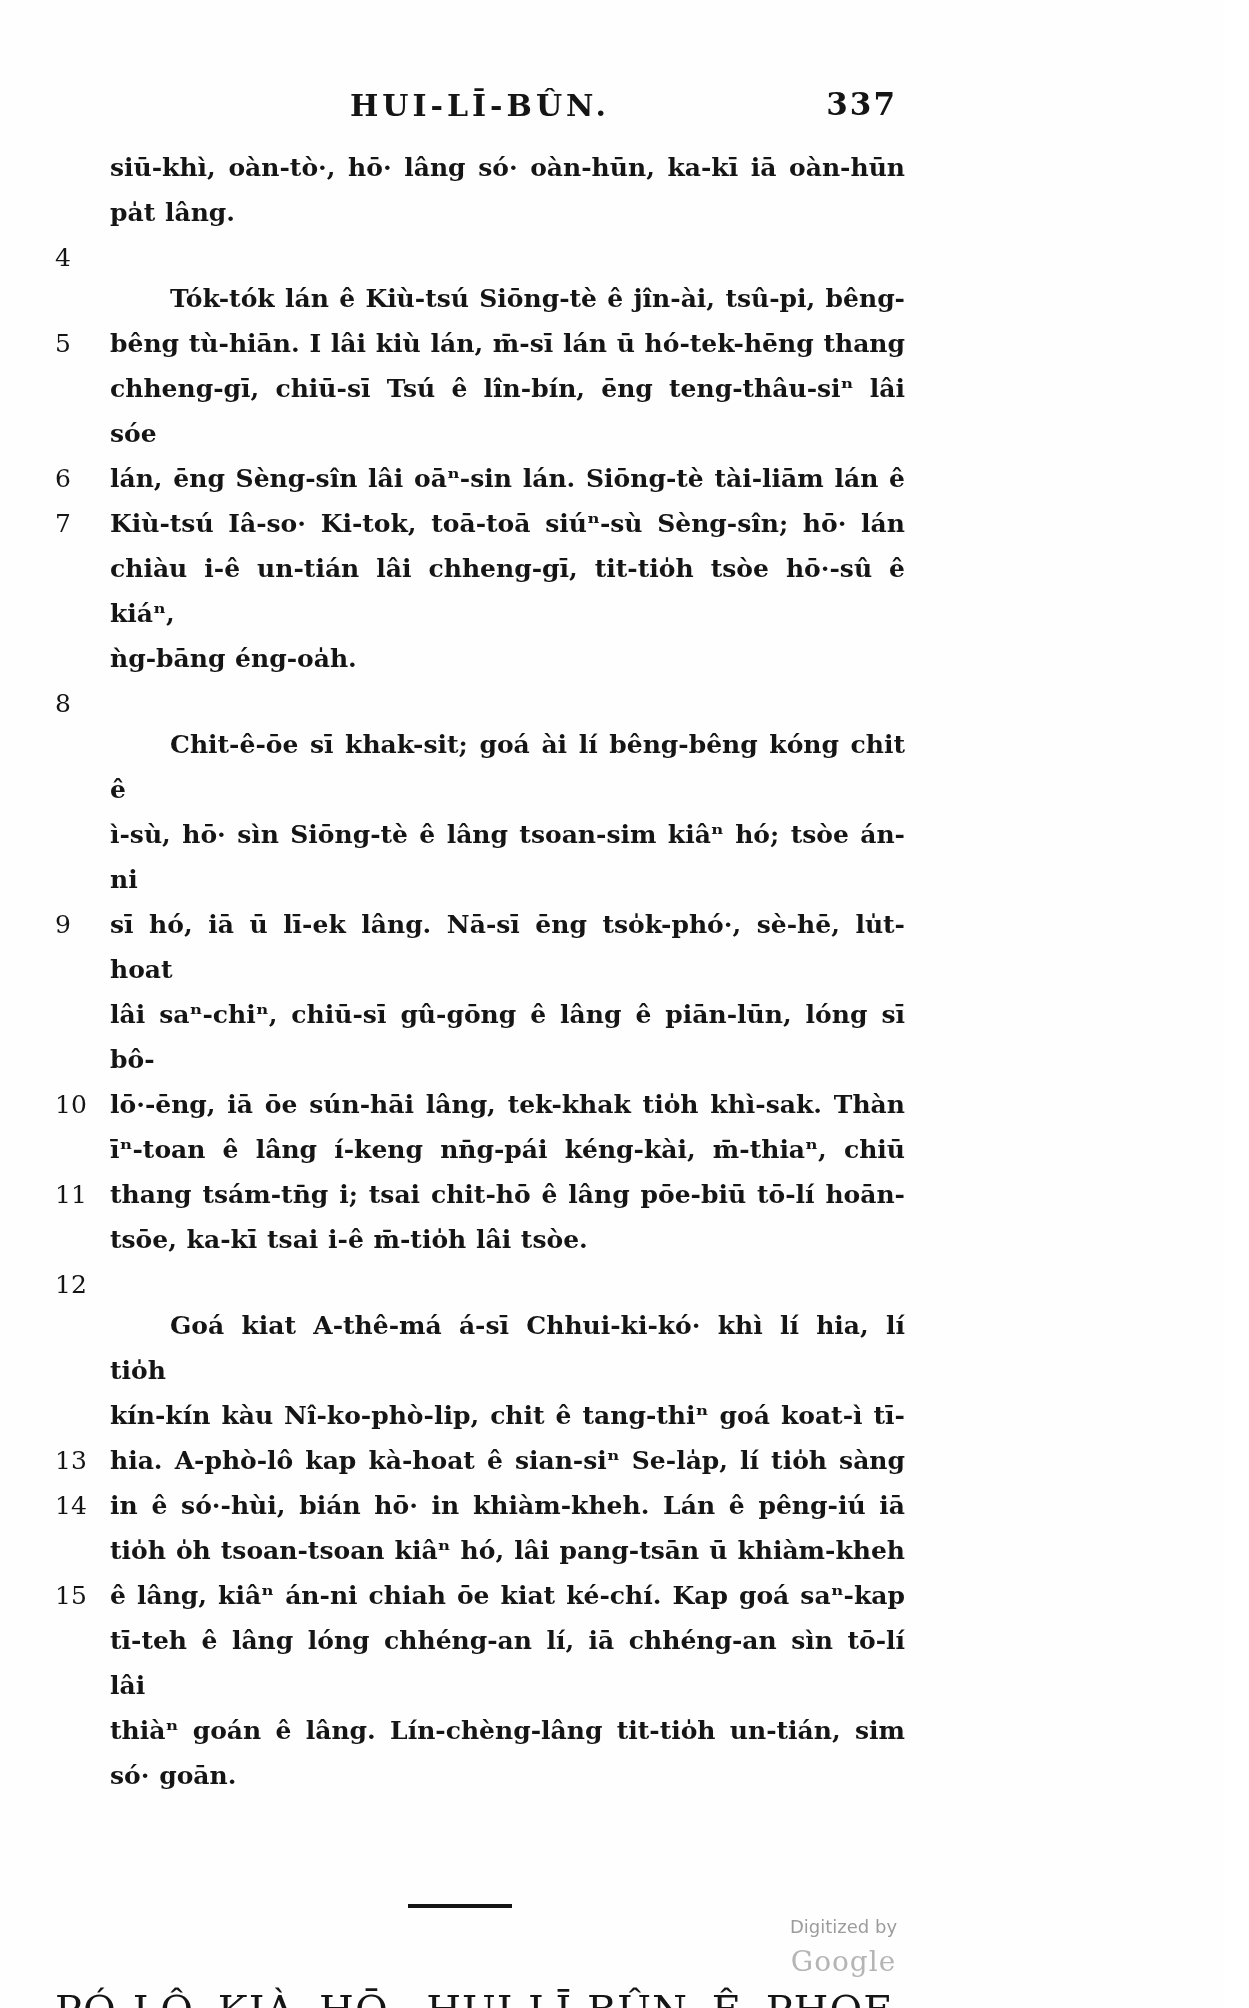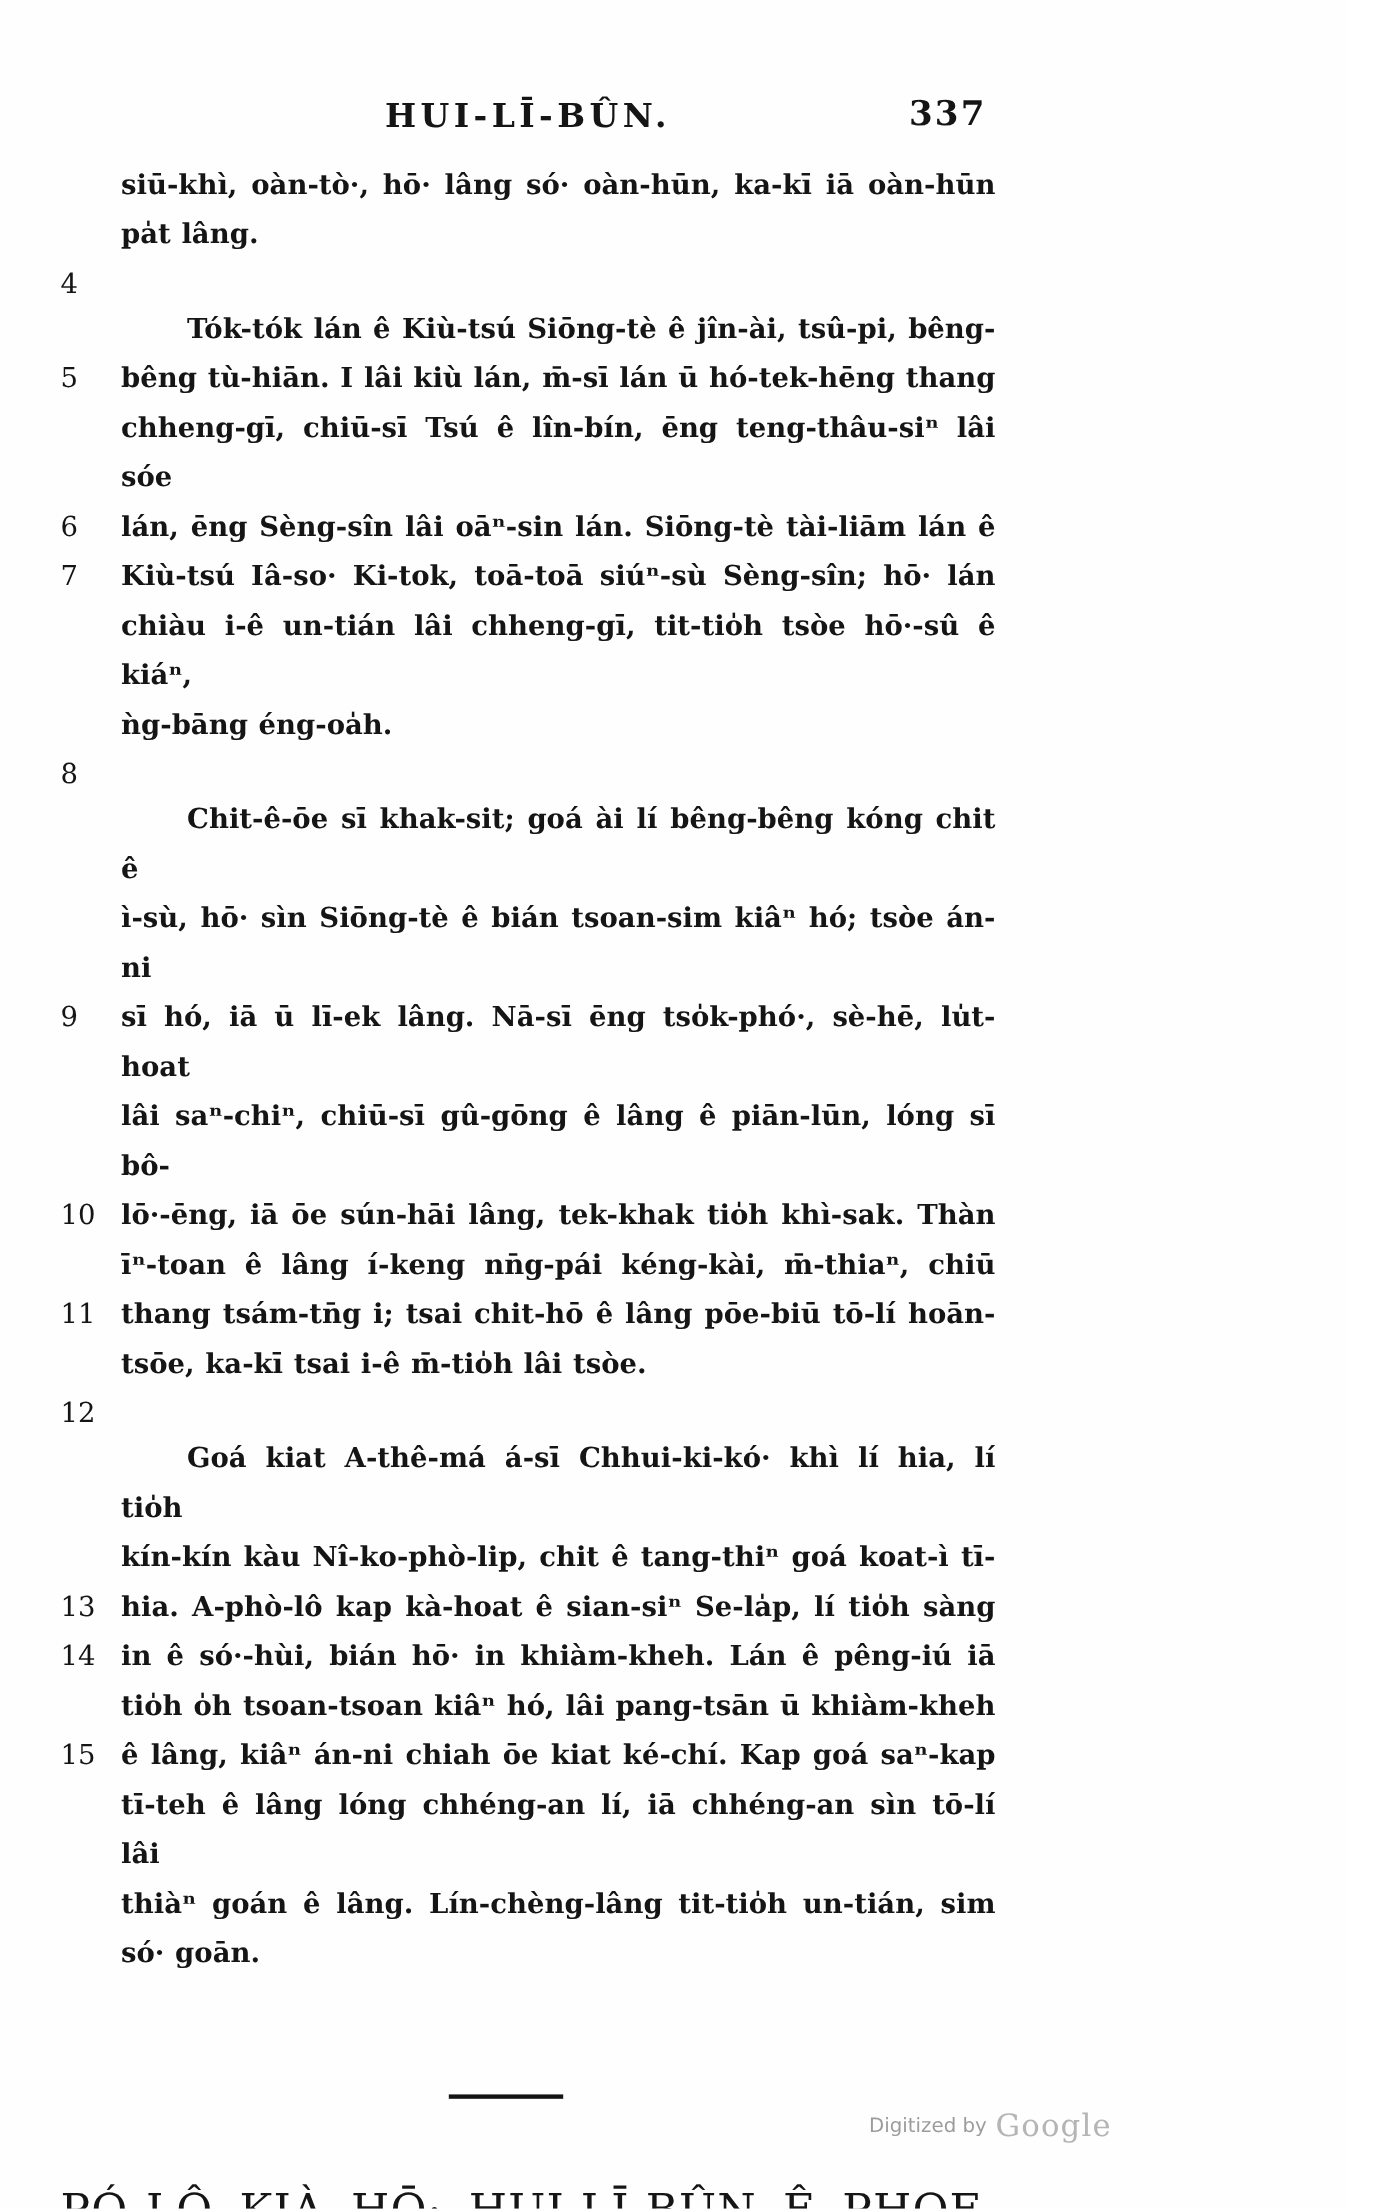--- a/index.html
+++ b/index.html
@@ -39,20 +39,21 @@
     font-weight:normal; font-size:40px; line-height:56px;
     text-align:center; letter-spacing:1px; word-spacing:10px;
     white-space:nowrap;
   }
   .section-lines { margin-top:88px; }
   .section-lines .line { font-size:25px; line-height:47px; }
   .watermark {
     position:absolute; left:790px; top:1916px;
     display:flex; align-items:center; gap:8px;
     color:#9c9c9c;
+    flex-direction:column;
   }
   .watermark-prefix { font-family:"DejaVu Sans", sans-serif; font-size:18px; color:#9c9c9c; }
   .google-logo { font-family:"DejaVu Serif", serif; font-size:28px; color:#b5b5b5; letter-spacing:1px; }
 </style>
 </head>
 <body>
 
 <div class="page">
 
   <header class="page-header">
@@ -107,21 +108,21 @@
     <span class="vtext">ǹg-bāng éng-oa̍h.</span>
   </div>
 
   <div class="line indent">
     <span class="vnum">8</span>
     <span class="vtext">Chit-ê-ōe sī khak-sit; goá ài lí bêng-bêng kóng chit ê</span>
   </div>
 
   <div class="line">
     <span class="vnum"></span>
-    <span class="vtext">ì-sù, hō· sìn Siōng-tè ê bián tsoan-sim kiâⁿ hó;  tsòe án-ni</span>
+    <span class="vtext">ì-sù, hō· sìn Siōng-tè ê lâng tsoan-sim kiâⁿ hó;  tsòe án-ni</span>
   </div>
 
   <div class="line">
     <span class="vnum">9</span>
     <span class="vtext">sī hó, iā ū lī-ek lâng.  Nā-sī ēng tso̍k-phó·, sè-hē, lu̍t-hoat</span>
   </div>
 
   <div class="line">
     <span class="vnum"></span>
     <span class="vtext">lâi saⁿ-chiⁿ, chiū-sī gû-gōng ê lâng ê piān-lūn, lóng sī bô-</span>

